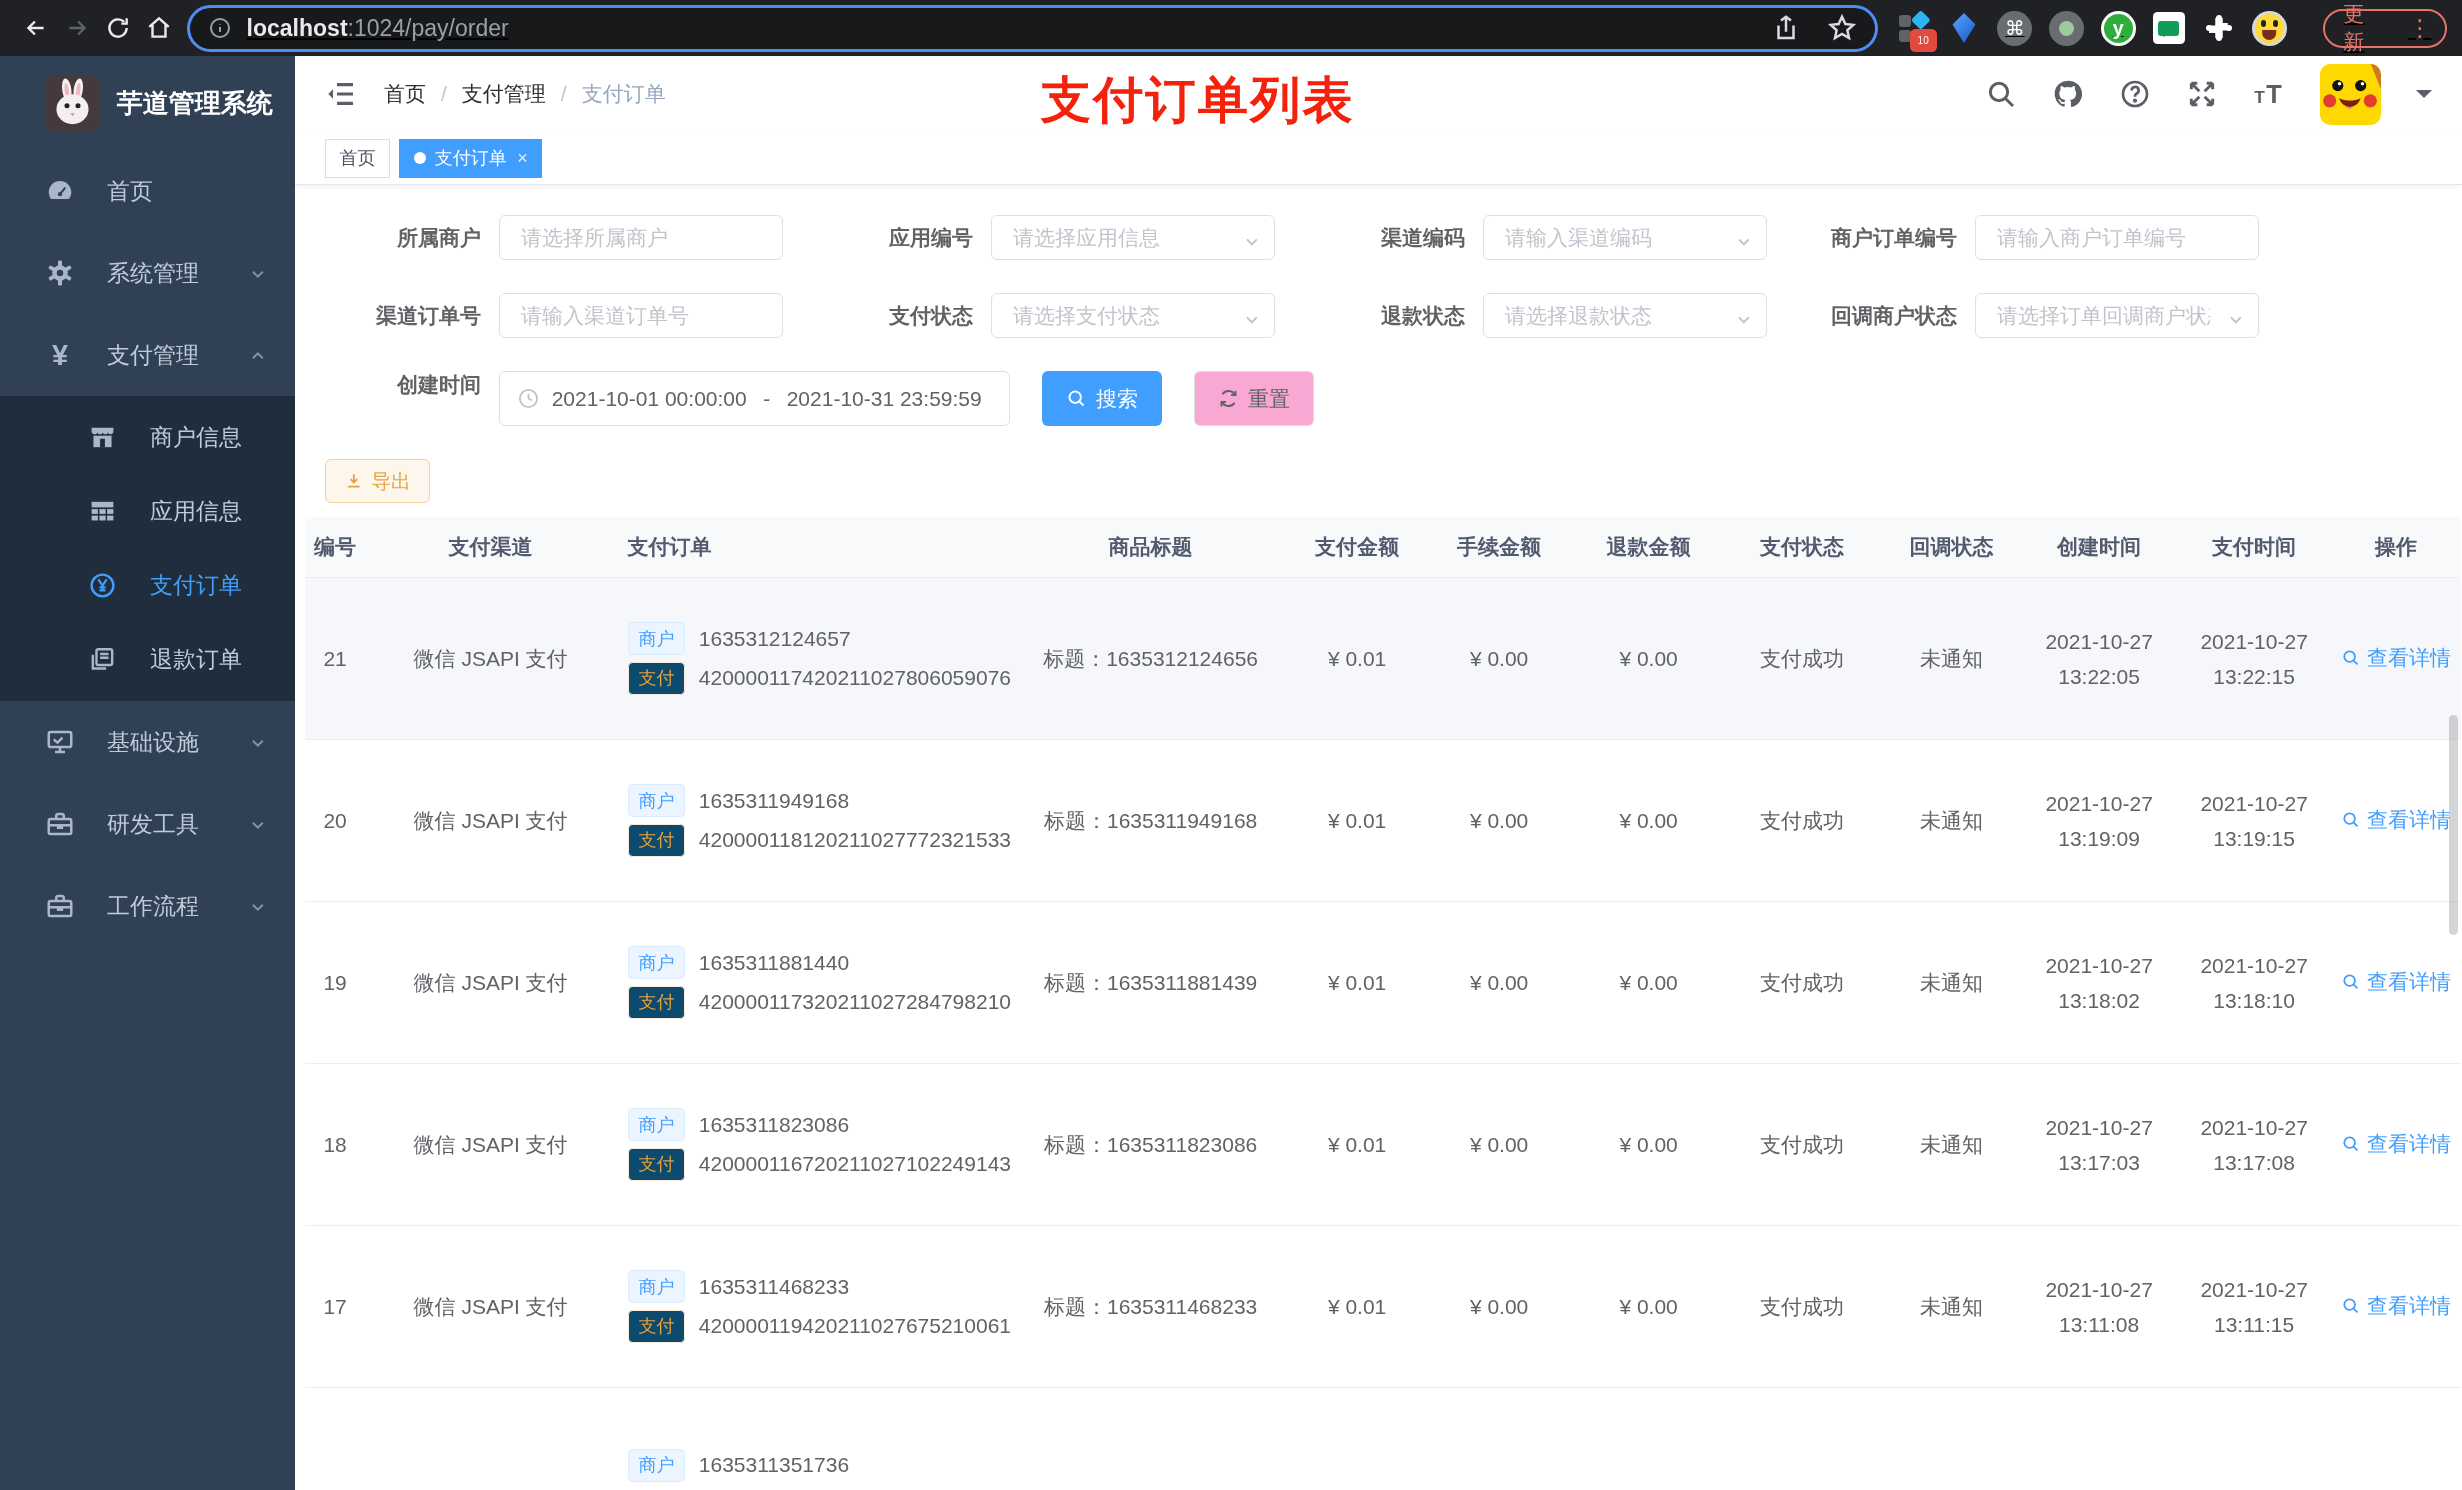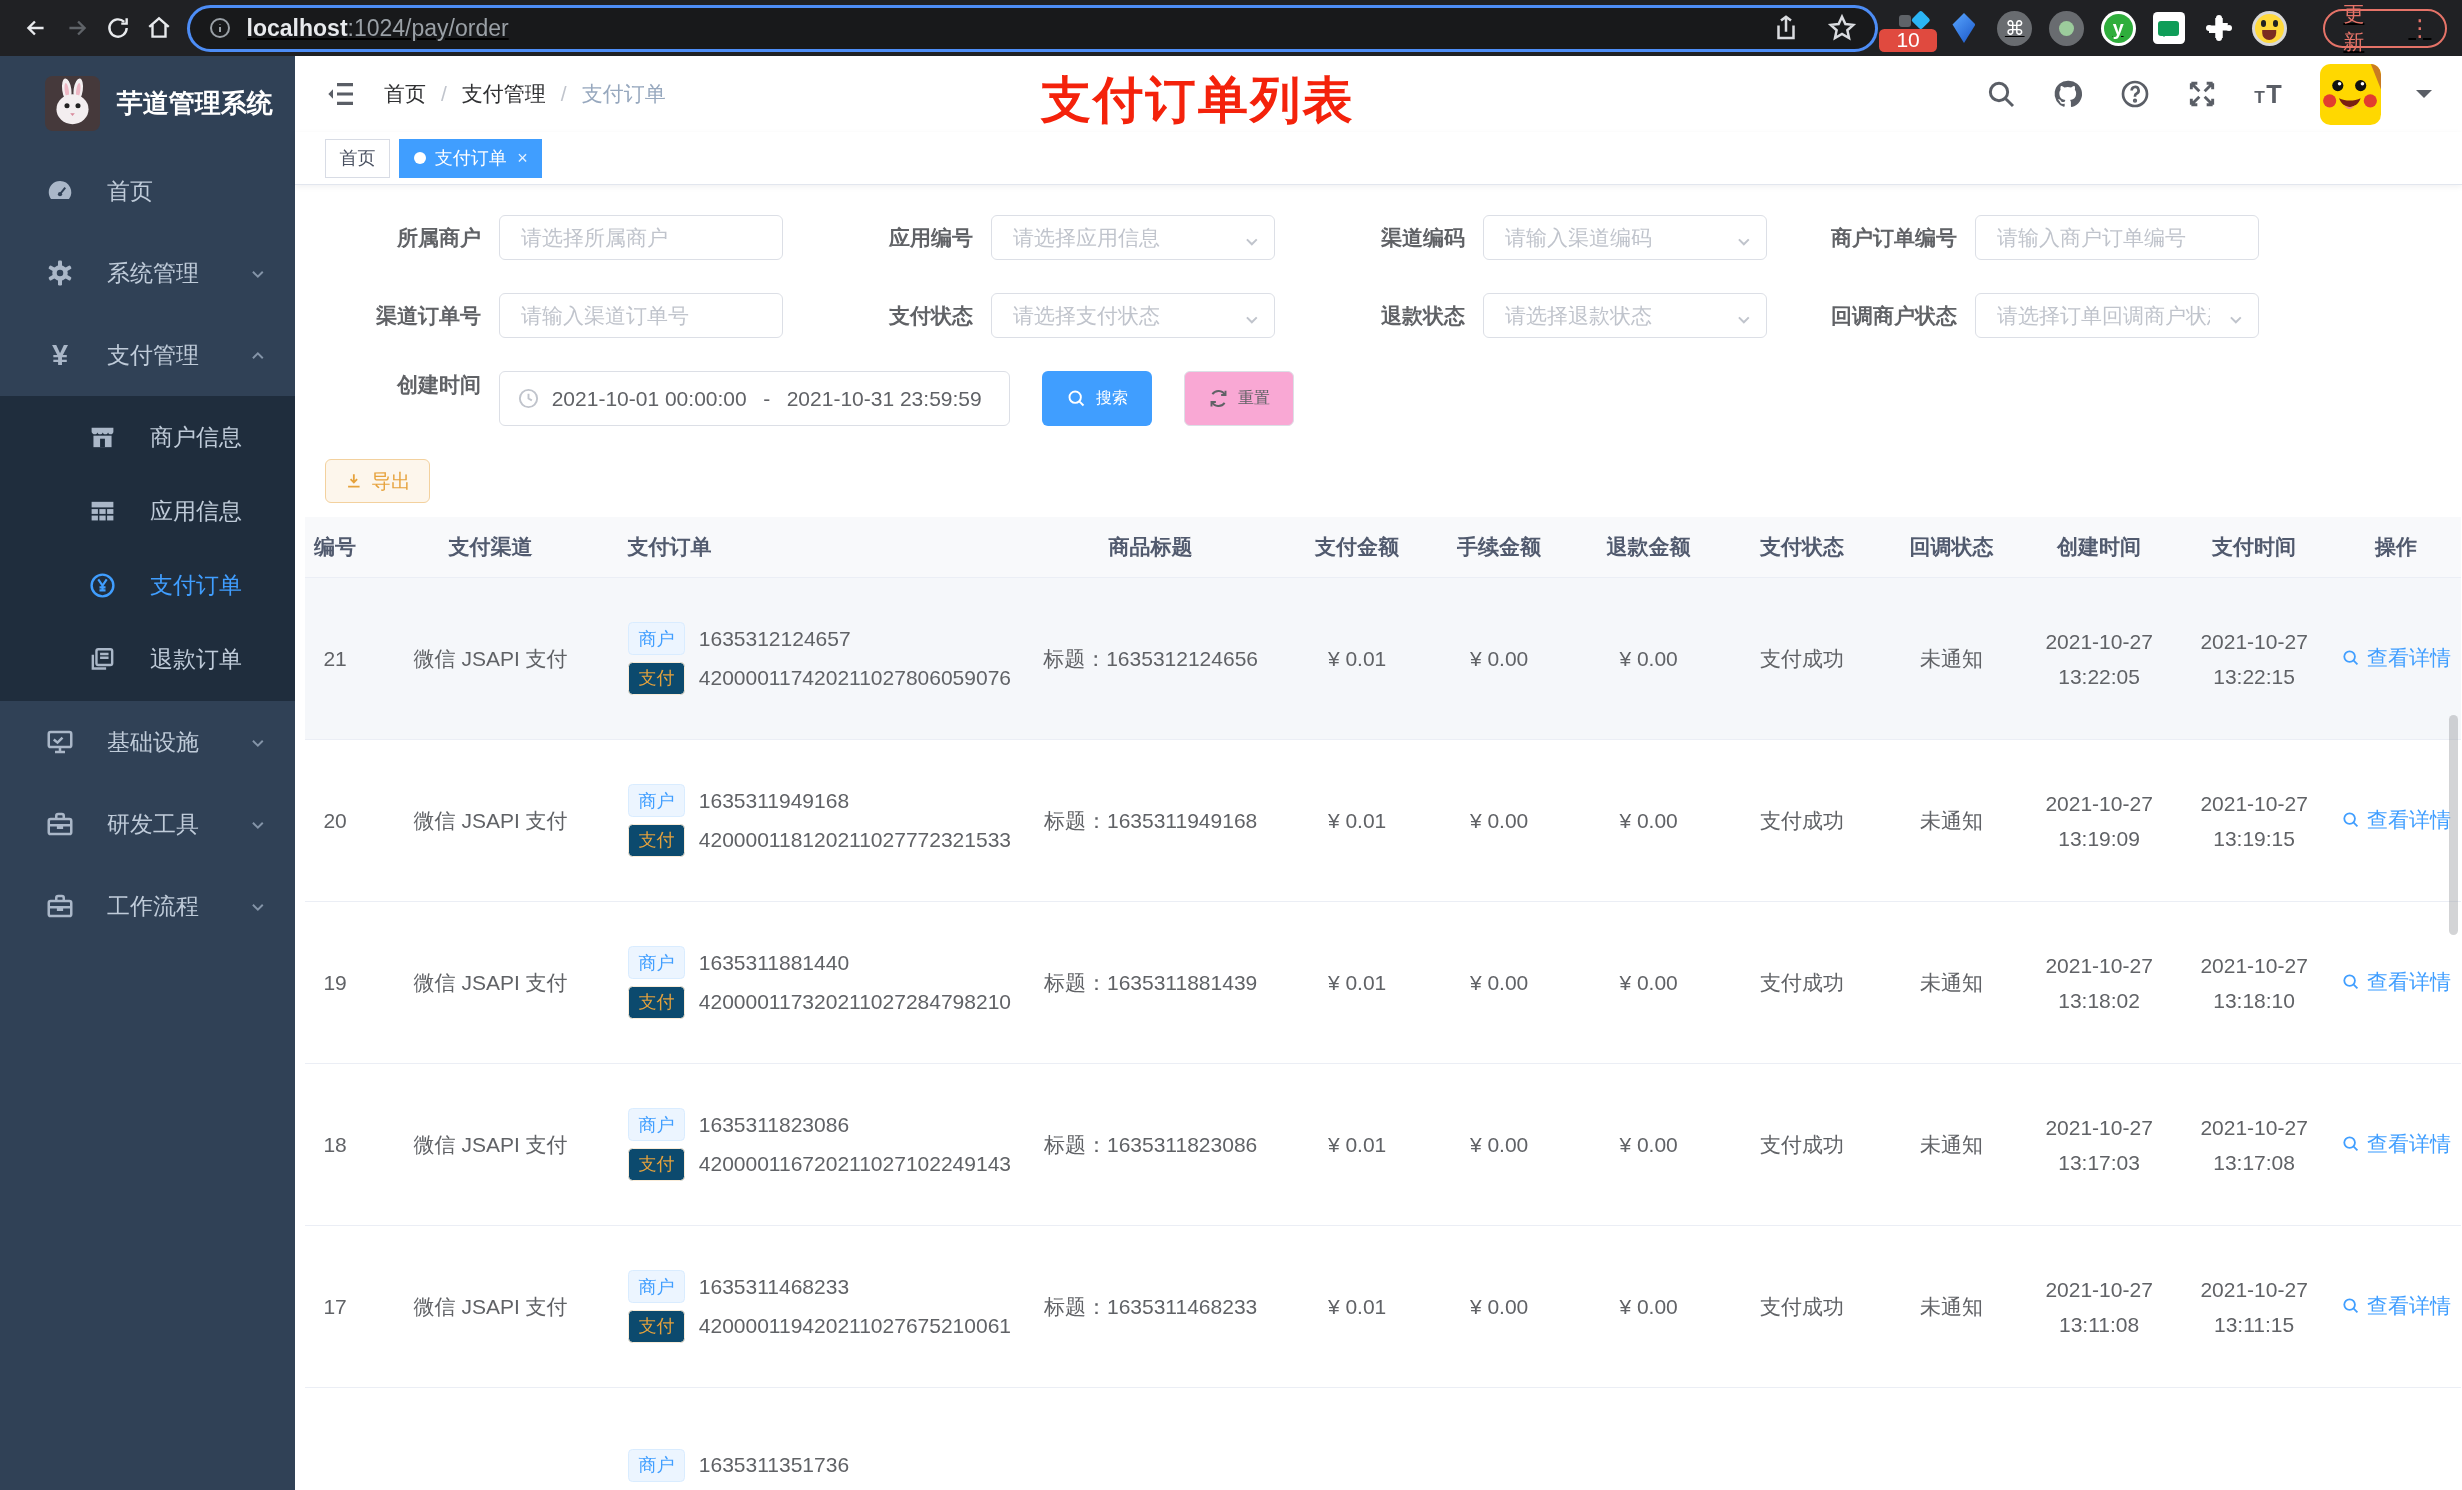--- a/index.html
+++ b/index.html
@@ -21,21 +21,21 @@
 .url-rest { color:#9aa0a6; }
 .pill-ic { width:30px; height:30px; color:#dadce0; margin-left:26px; flex:none; cursor:pointer; }
 .pill-ic svg { width:100%; height:100%; }
 .ext-icons { display:flex; align-items:center; margin-left:23px; gap:16.7px; }
 .ext { width:35px; height:35px; position:relative; display:flex; align-items:center; justify-content:center; cursor:pointer; }
 .ext-squares { position:relative; width:30px; height:30px; }
 .ext-squares i { position:absolute; background:#5f6368; border-radius:3px; width:12px; height:12px; display:block; }
 .ext-squares i.s1 { left:0; top:1.5px; } .ext-squares i.s2 { left:0; top:16.7px; }
 .ext-squares .dia { position:absolute; right:1.5px; top:0; width:13.6px; height:13.6px; background:#2bb5f5; transform:rotate(45deg); border-radius:2.3px; }
 .ext-badge { position:absolute; right:-6px; bottom:-6px; min-width:26px; height:23px; background:#e04a3f; color:#fff;
-  font-size:21px; border-radius:5.3px; display:flex; align-items:center; justify-content:center; padding:0 17px; }
+  font-size:10px; border-radius:5.3px; display:flex; align-items:center; justify-content:center; padding:0 8px; }
 .kite { width:23px; height:30px; background:linear-gradient(135deg,#5aa7ff,#1a57c9); clip-path:polygon(50% 0,100% 38%,50% 100%,0 38%); }
 .circ { width:35px; height:35px; border-radius:50%; background:#696c70; color:#fff; display:flex; align-items:center; justify-content:center; font-size:19.7px; }
 .circ .gdot { width:15px; height:15px; border-radius:50%; background:#9ccc9c; }
 .circ.white { background:#fff; }
 .circ.white .yin { width:29px; height:29px; border-radius:50%; background:#2fae3c; color:#fff; font-size:19.7px; font-weight:700;
   display:flex; align-items:center; justify-content:center; }
 .chat-sq { width:32px; height:32px; background:#fff; border-radius:4.5px; display:flex; align-items:center; justify-content:center; }
 .chat-b { width:21px; height:15px; background:#0f9d58; border-radius:3px; position:relative; }
 .chat-b:after { content:""; position:absolute; left:2.3px; bottom:-4.5px; border:3.8px solid transparent; border-top-color:#0f9d58; }
 .puzzle { color:#fff; width:30px; height:30px; }
@@ -106,21 +106,21 @@
 .f-control input { width:100%; height:100%; border:1.5px solid #dcdfe6; border-radius:6px; padding:0 48px 0 21px;
   font-size:21px; color:#606266; outline:none; font-family:inherit; background:#fff; }
 .f-control input::placeholder { color:#c0c4cc; }
 .sel-arrow { position:absolute; right:13.6px; top:17.4px; width:19.7px; height:19.7px; color:#c0c4cc; pointer-events:none; }
 .sel-arrow svg { width:100%; height:100%; }
 .date-range { width:511px; height:55px; border:1.5px solid #dcdfe6; border-radius:6px; display:flex;
   align-items:center; padding:0 16.7px; gap:12px; font-size:21px; color:#606266; flex:none; cursor:text; }
 .date-range .clock { width:23px; height:23px; color:#c0c4cc; flex:none; }
 .clock svg { width:100%; height:100%; }
 .d-dash { margin:0 4.5px; color:#606266; }
-.btn { height:55px; border-radius:6px; font-size:16px; display:inline-flex; align-items:center; gap:9px;
+.btn { height:55px; border-radius:6px; font-size:21px; display:inline-flex; align-items:center; gap:9px;
   padding:0 23px; border:1.5px solid transparent; cursor:pointer; font-family:inherit; }
 .btn .bic { width:21px; height:21px; } .bic svg { width:100%; height:100%; }
 .btn-primary { background:#409eff; color:#fff; margin-left:32px; }
 .btn-plain { background:#f9a8d4; border-color:#dcdfe6; color:#606266; margin-left:32px; }
 .btn-export { height:44px; border-radius:6px; border:1.5px solid #f3d19e; background:#fdf6ec; color:#e6a23c;
   font-size:19.7px; display:inline-flex; align-items:center; gap:7.6px; padding:0 18px; cursor:pointer; font-family:inherit; }
 .btn-export .bic { width:19.7px; height:19.7px; }
 
 
 .table-wrap { margin-top:13.6px; margin-left:-20.4px; width:2156px; }

